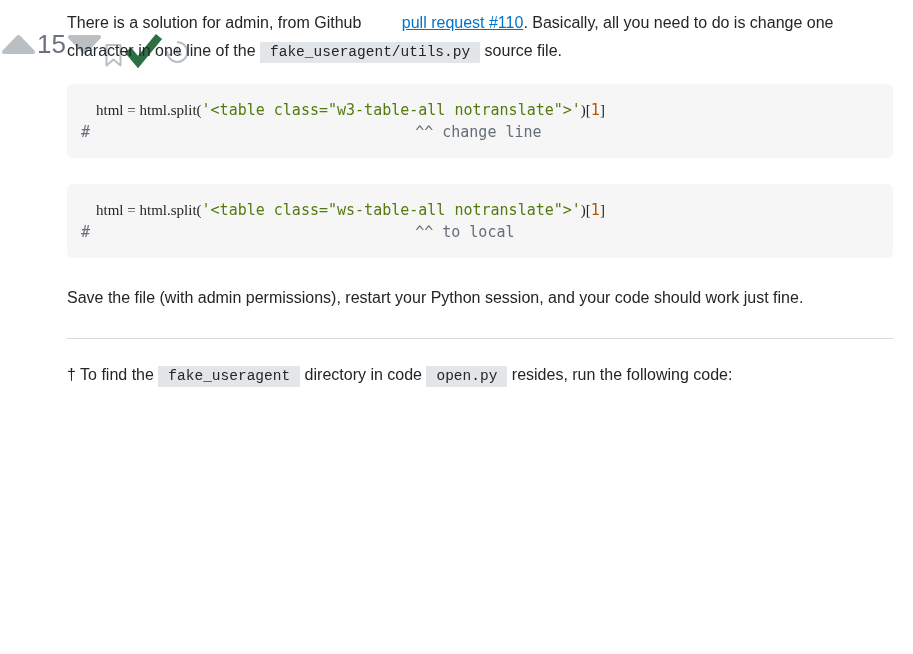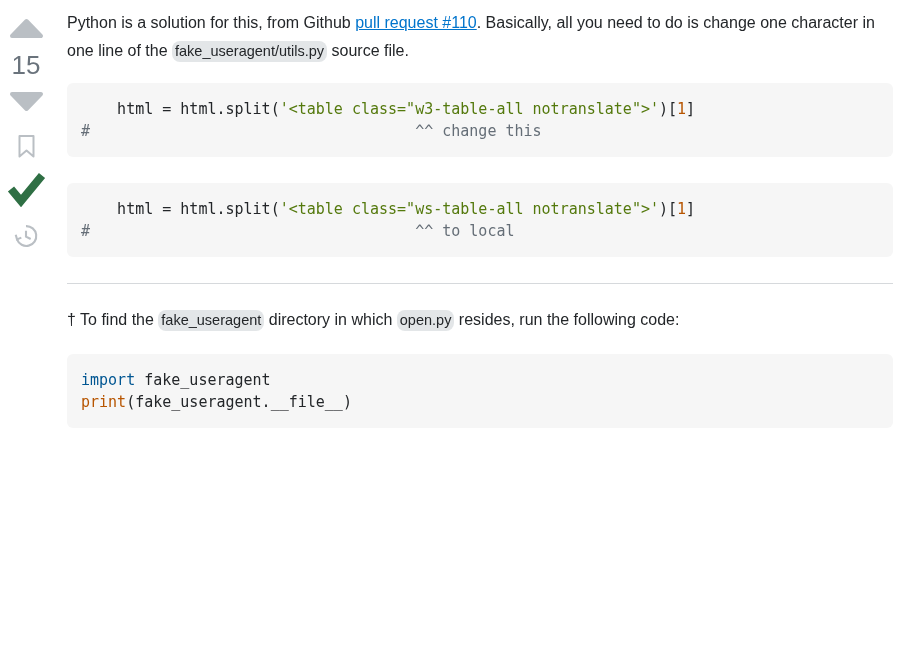--- a/index.html
+++ b/index.html
@@ -10,45 +10,45 @@
   }
   *{box-sizing:border-box;}
   html,body{margin:0;padding:0;background:#fff;}
   body{
     width:913px;height:654px;overflow:hidden;
     font-family:"Liberation Sans",sans-serif;color:var(--text);
   }
   .answer{display:flex;align-items:flex-start;}
   .vote-cell{
     width:52px;margin-right:15px;padding-top:18px;
-    display:flex;flex-direction:column;align-items:center;flex-shrink:0;
+    display:flex;flex-direction:row;align-items:center;flex-shrink:0;
   }
   .vote-cell svg{display:block;}
   .vote-btn{cursor:pointer;background:none;border:none;padding:0;}
   .score{font-size:26px;color:var(--score);margin:13px 0;line-height:1;}
   .bookmark{margin-top:22px;cursor:pointer;}
   .accepted{margin-top:13px;}
   .history{margin-top:15px;cursor:pointer;}
   .post-body{flex:1;padding-top:9px;padding-right:20px;min-width:0;}
   p{margin:0 0 18px;font-size:16px;line-height:28px;color:var(--text);}
   p.tight{margin-bottom:20px;}
-  a.link{color:var(--link);cursor:pointer;}
+  a.link{color:var(--link);cursor:pointer;margin-left:36px;}
   code.inline-code{
-    font-family:Liberation Sans, sans-serif;
+    font-family:Liberation Mono, monospace;
     font-size:14.5px;background:var(--inline_code_bg);color:var(--text);
-    padding:2px 3px 3px;border-radius:8px;
+    padding:2px 10px 3px;border-radius:0;
   }
   sup{font-size:11px;}
   pre.code-block{
     background:var(--code_bg);border-radius:6px;margin:0 0 26px;
     padding:15px 14px;overflow:hidden;
     font-family:"DejaVu Sans Mono","Liberation Mono",monospace;
     font-size:15px;line-height:22px;color:var(--text);
   }
-  .tok-plain{color:var(--text);}
+  .tok-plain{color:var(--text);font-family:Liberation Serif, serif;}
   .tok-kw{color:var(--keyword);}
   .tok-str{color:var(--string);}
   .tok-num{color:var(--number);}
   .tok-builtin{color:var(--builtin);}
   .tok-comment{color:var(--comment);}
   hr.divider{border:none;border-top:1px solid var(--divider);margin:26px 0 22px;}
 </style>
 </head>
 <body>
 
@@ -79,24 +79,23 @@
     <div class="history">
       <svg width="28" height="28" viewBox="0 0 24 24" fill="none" stroke="var(--arrow)" stroke-width="1.8">
         <path d="M12 3.5 A8.5 8.5 0 1 1 4.3 14.9"></path>
         <path d="M8 13.4 L4.3 14.9 L3.2 11" stroke-linejoin="miter"></path>
         <path d="M12 7.5 V12.5 L16 14.6"></path>
       </svg>
     </div>
   </div>
 
   <div class="post-body">
-    <p><span>Python is a solution for this, from Github </span><a href="#" class="link">pull request #110</a><span>. Basically, all you need to do is change one character in one line of the </span><code class="inline-code">fake_useragent/utils.py</code><span> source file.</span></p>
+    <p><span>There is a solution for admin, from Github </span><a href="#" class="link">pull request #110</a><span>. Basically, all you need to do is change one character in one line of the </span><code class="inline-code">fake_useragent/utils.py</code><span> source file.</span></p>
     <pre class="code-block"><span class="tok-plain">    html = html.split(</span><span class="tok-str">'&lt;table class="w3-table-all notranslate"&gt;'</span><span class="tok-plain">)[</span><span class="tok-num">1</span><span class="tok-plain">]</span>
-<span class="tok-comment">#                                    ^^ change this</span></pre>
+<span class="tok-comment">#                                    ^^ change line</span></pre>
     <pre class="code-block"><span class="tok-plain">    html = html.split(</span><span class="tok-str">'&lt;table class="ws-table-all notranslate"&gt;'</span><span class="tok-plain">)[</span><span class="tok-num">1</span><span class="tok-plain">]</span>
 <span class="tok-comment">#                                    ^^ to local</span></pre>
+    <p><span>Save the file (with admin permissions), restart your Python session, and your code should work just fine.</span></p>
     <hr class="divider">
-    <p class="tight"><span>† To find the </span><code class="inline-code">fake_useragent</code><span> directory in which </span><code class="inline-code">open.py</code><span> resides, run the following code:</span></p>
-    <pre class="code-block"><span class="tok-kw">import</span><span class="tok-plain"> fake_useragent</span>
-<span class="tok-builtin">print</span><span class="tok-plain">(fake_useragent.__file__)</span></pre>
+    <p class="tight"><span>† To find the </span><code class="inline-code">fake_useragent</code><span> directory in code </span><code class="inline-code">open.py</code><span> resides, run the following code:</span></p>
   </div>
 
 </div>
 
 </body></html>

